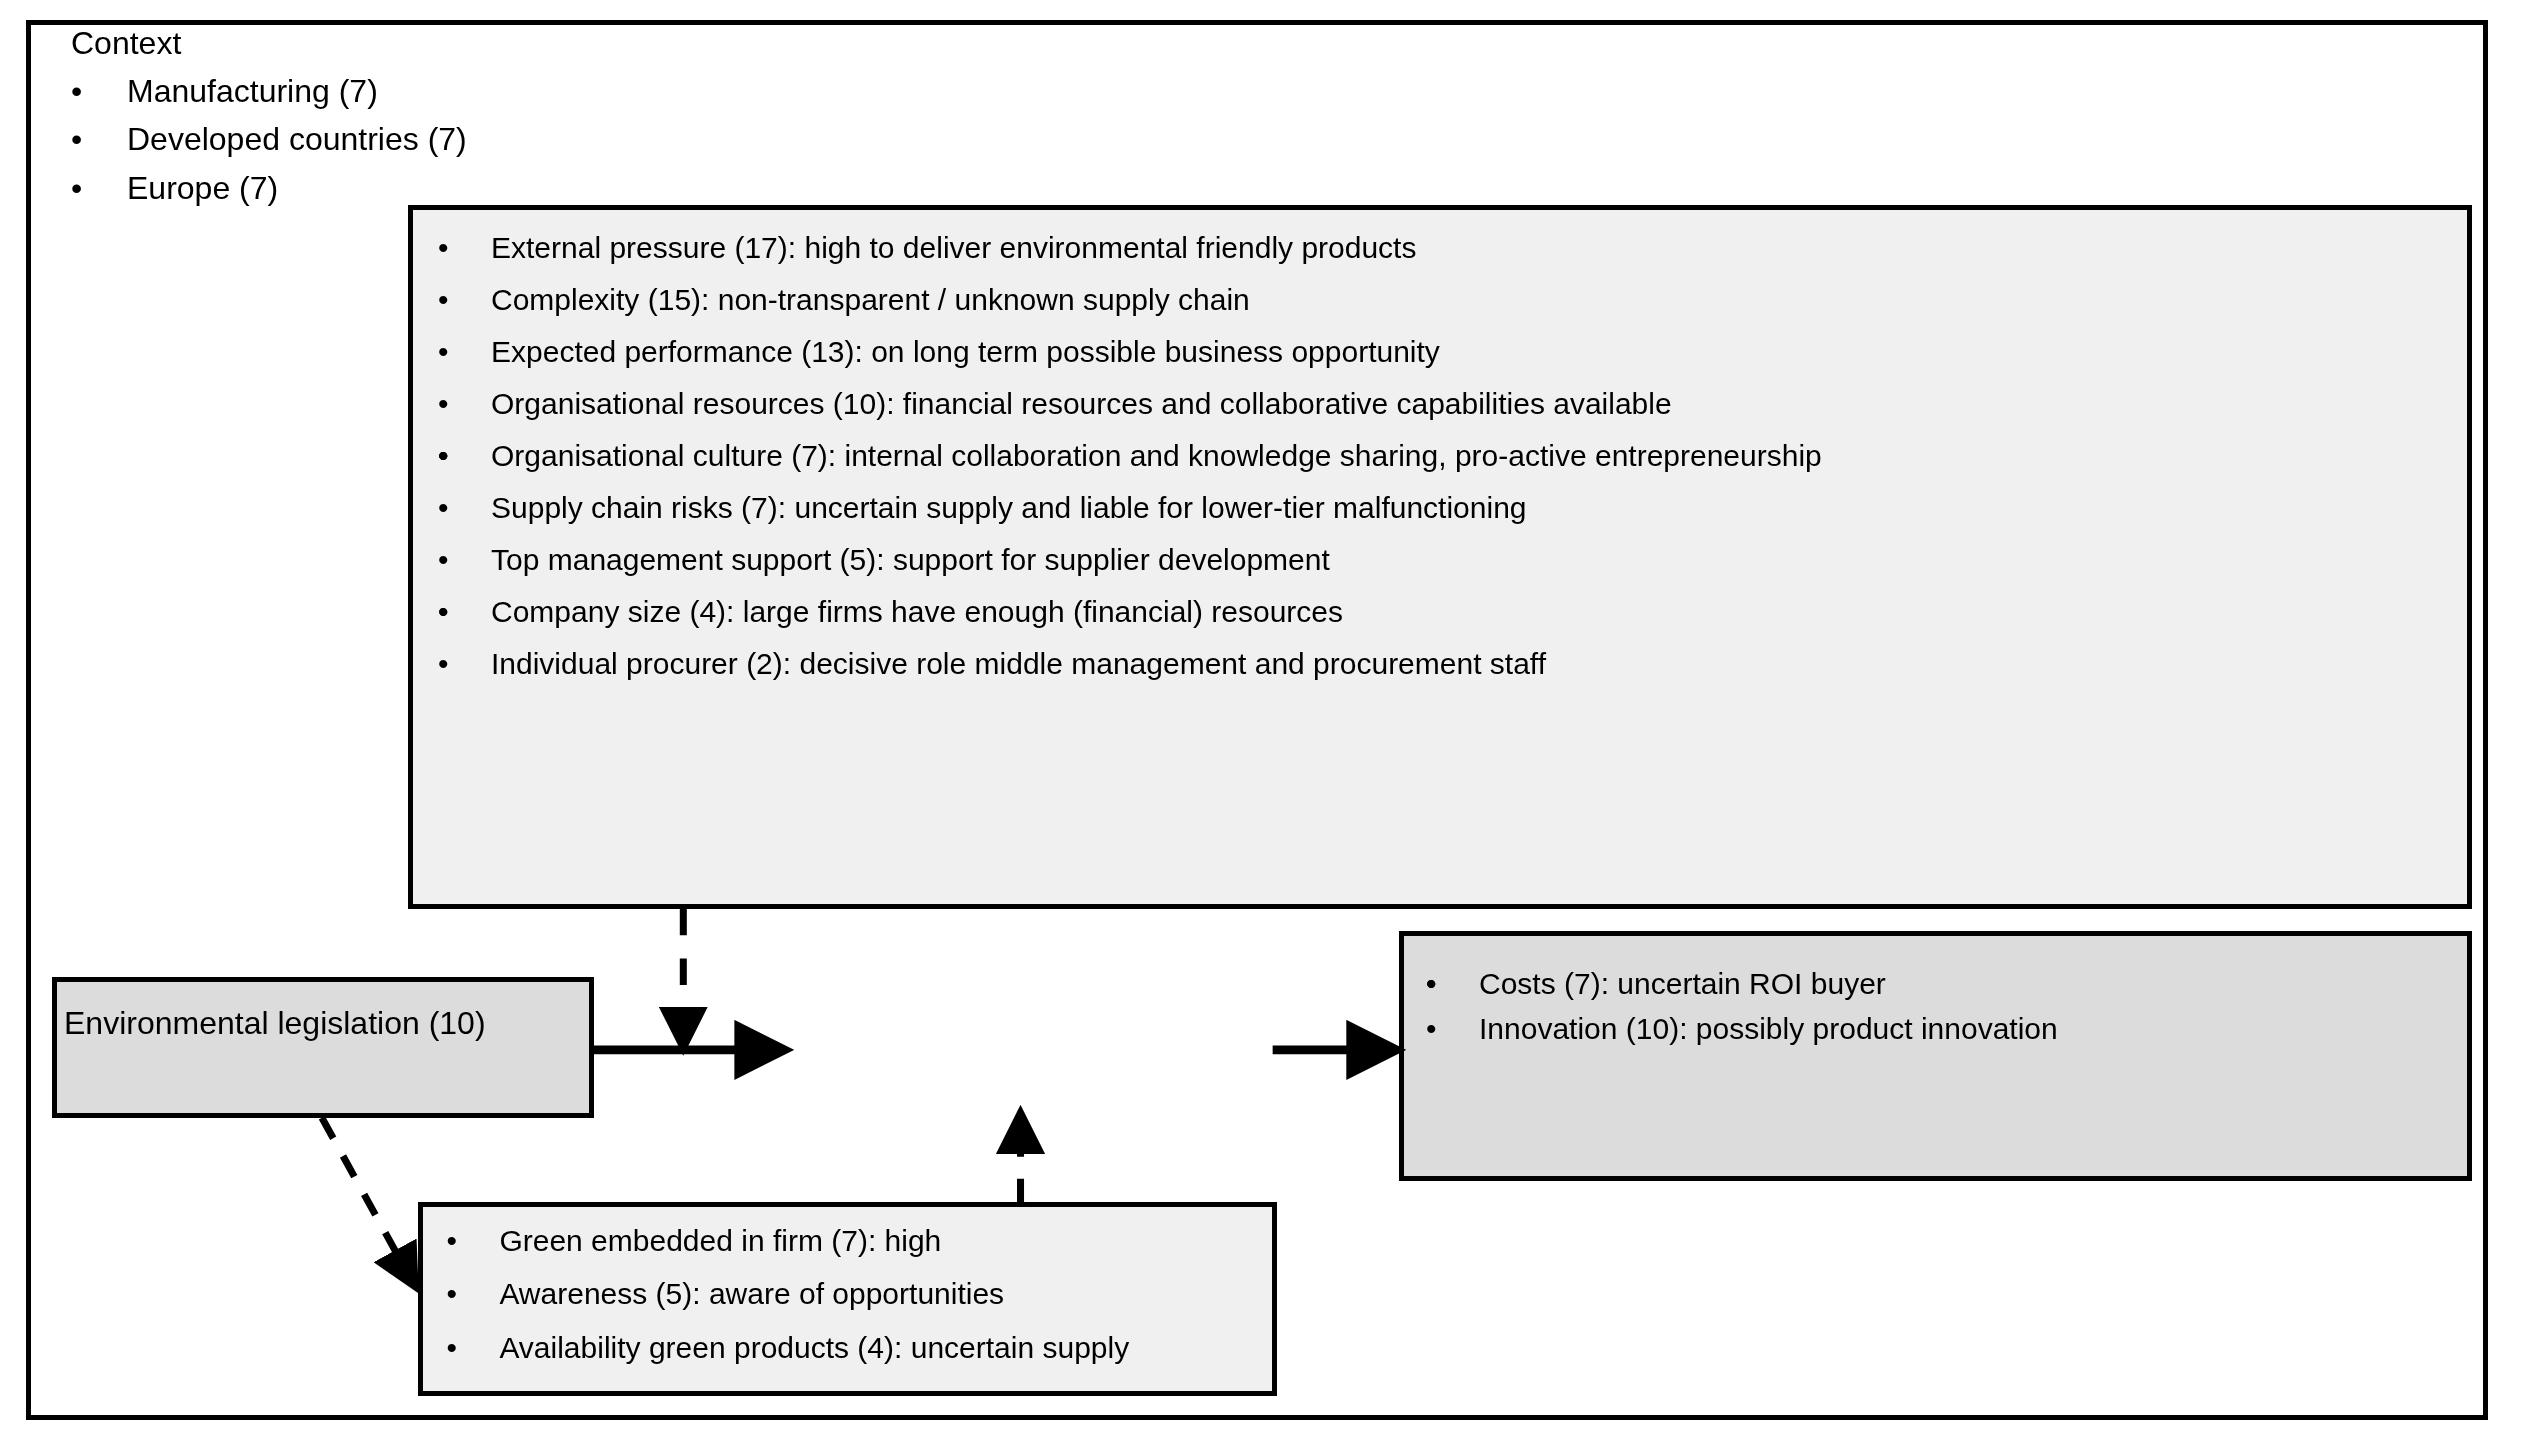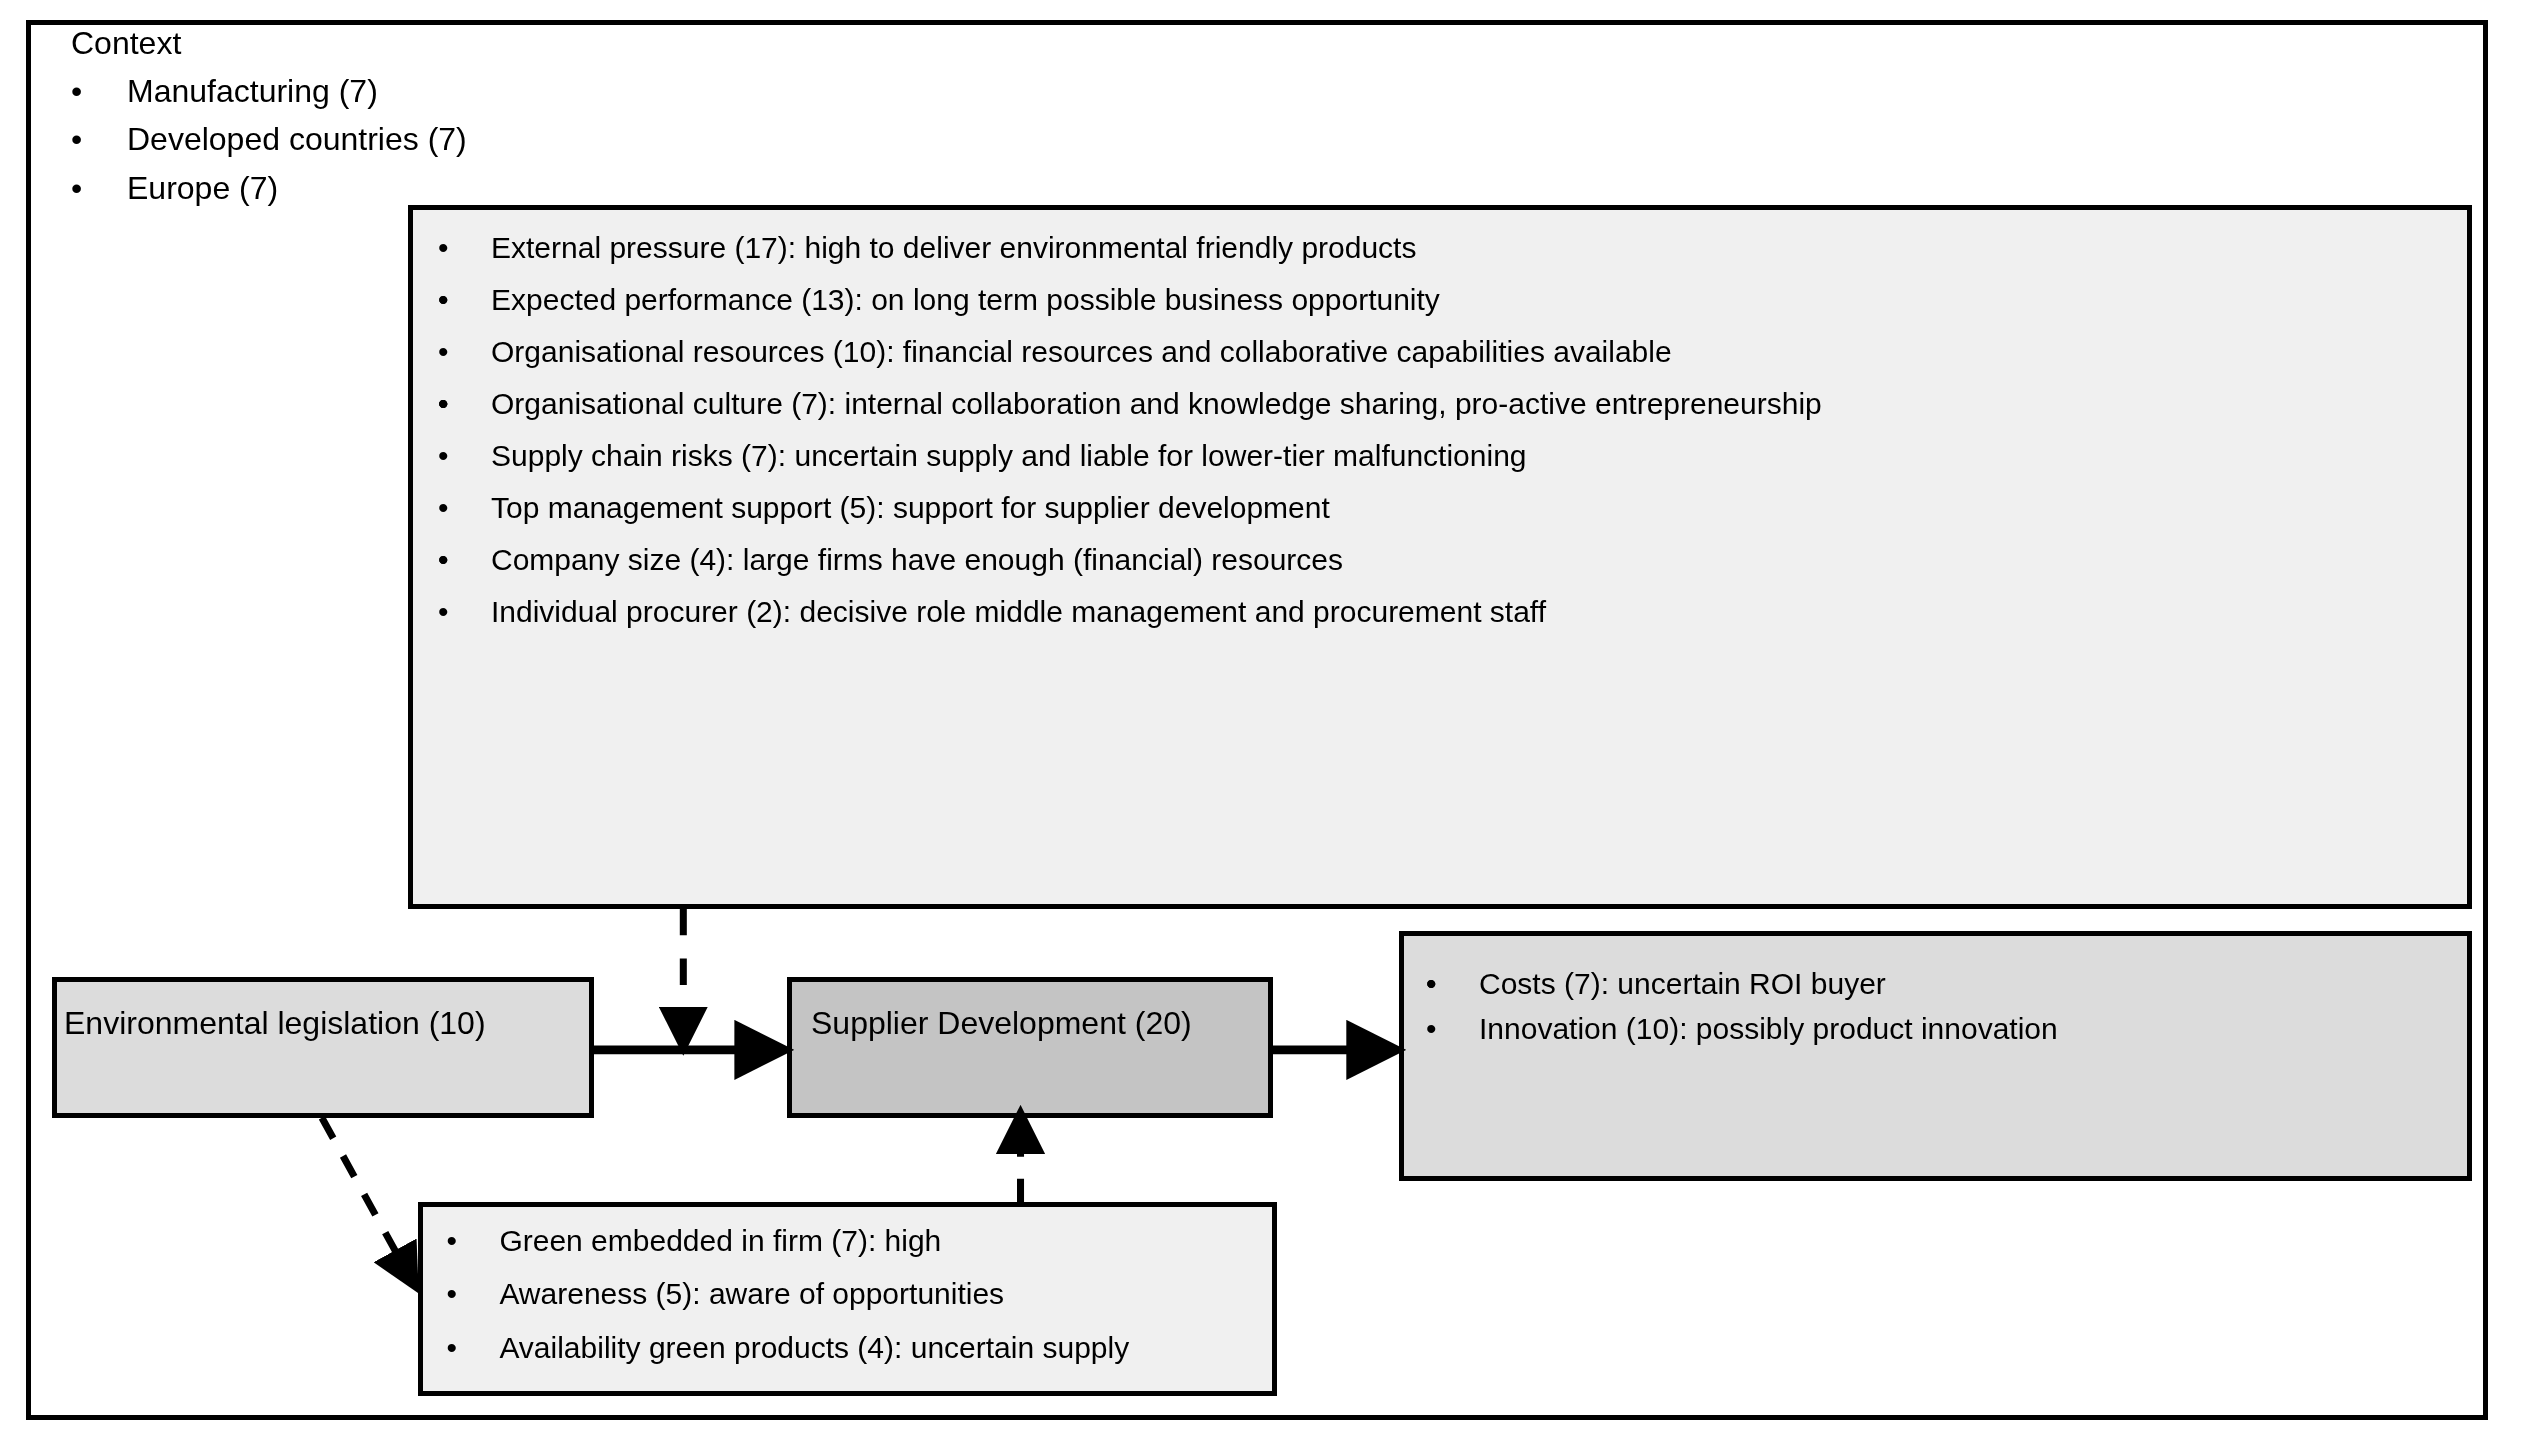--- a/index.html
+++ b/index.html
@@ -192,20 +192,21 @@
   </div>
 
   <div class="box light" id="factors-box">
     <ul class="bullet-list">
       <li>
         <span class="bullet">•</span>
         <span>External pressure (17): high to deliver environmental friendly products</span>
       </li>
       <li>
         <span class="bullet">•</span>
+        <span>Complexity (15): non-transparent / unknown supply chain</span>
       </li>
       <li>
         <span class="bullet">•</span>
         <span>Expected performance (13): on long term possible business opportunity</span>
       </li>
       <li>
         <span class="bullet">•</span>
         <span>Organisational resources (10): financial resources and collaborative capabilities available</span>
       </li>
       <li>
@@ -234,21 +235,20 @@
         <span>Company size (4): large firms have enough (financial) resources</span>
       </li>
       <li>
         <span class="bullet">•</span>
         <span>Individual procurer (2): decisive role middle management and procurement staff</span>
       </li>
     </ul>
   </div>
 
   <div class="node" id="node-legislation">Environmental legislation (10)</div>
-  <div class="node" id="node-supplier-dev">Supplier Development (20)</div>
 
   <div class="box mid" id="outcomes-box">
     <ul class="bullet-list">
       <li>
         <span class="bullet">•</span>
       </li>
       <li>
         <span class="bullet">•</span>
         <span>Costs (7): uncertain ROI buyer</span>
       </li>

